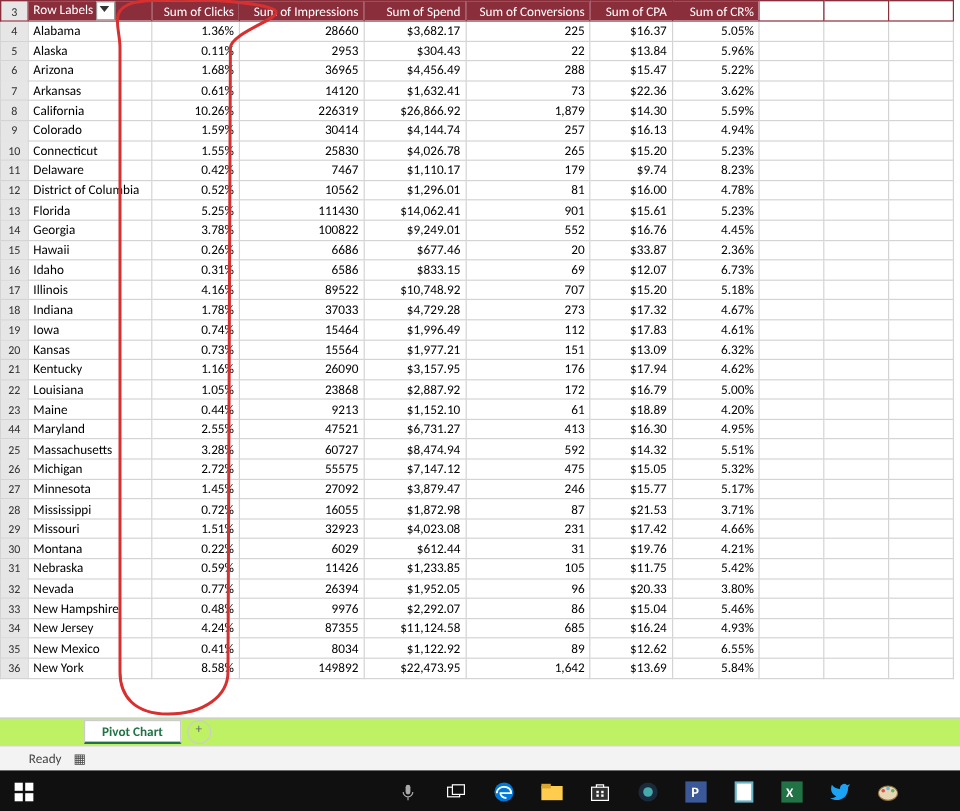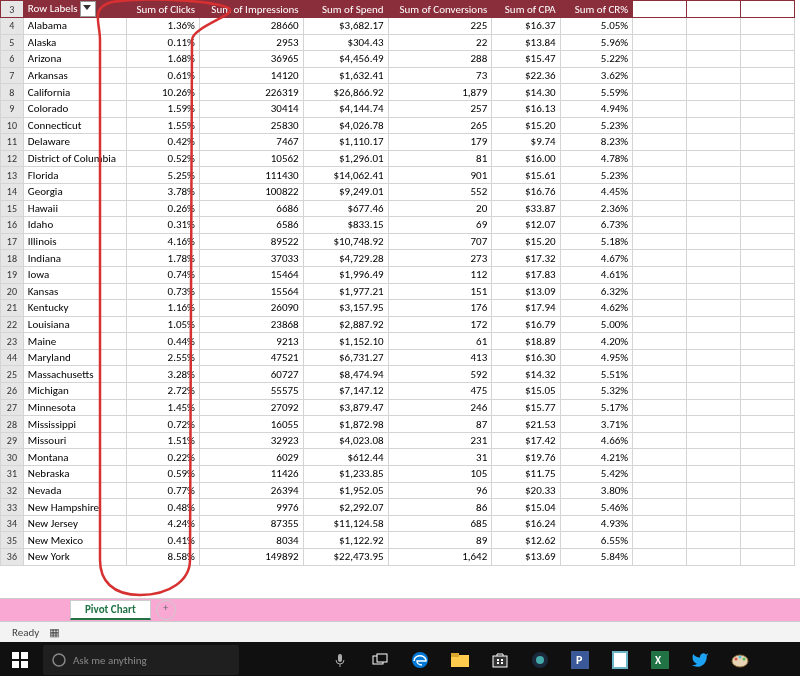--- a/index.html
+++ b/index.html
@@ -6,25 +6,25 @@
 .sheet{width:800px;height:598px;overflow:hidden;position:relative}
 table{border-collapse:collapse;table-layout:fixed;width:795px}
 td,th{border:1px solid #d4d4d4;height:15.6px;padding:0 4px;white-space:nowrap;overflow:hidden}
 .rowhdr{background:#e6e6e6;color:#333;text-align:center;font-weight:normal;width:20px;font-size:10px}
 .pivot-hdr{background:#8B2E3C;color:#fff;font-weight:normal}
 .pivot-hdr td{border-color:#8B2E3C}
 .num{text-align:right}
 .lbl{text-align:left}
 .filter-btn{display:inline-block;width:14px;height:14px;background:#fff;border:1px solid #999;vertical-align:middle;margin-left:2px;position:relative}
 .filter-btn::after{content:"";position:absolute;left:2px;top:3px;border-left:4px solid transparent;border-right:4px solid transparent;border-top:5px solid #333}
-.tabbar{height:22px;background:#f9a8d4;border-top:1px solid #ccc;display:flex;align-items:center;padding-left:70px;font-size:11px}
+.tabbar{height:22px;background:#bef264;border-top:1px solid #ccc;display:flex;align-items:center;padding-left:70px;font-size:11px}
 .tab{padding:2px 14px;border:1px solid #ccc;border-bottom:none;background:#fff;margin-right:-1px}
 .tab.active{border-bottom:2px solid #217346;background:#fff;font-weight:bold;color:#217346}
 .addtab{width:18px;height:18px;border:1px solid #ccc;border-radius:50%;text-align:center;line-height:14px;margin-left:6px;color:#666}
-.statusbar{height:20px;background:#f3f3f3;border-top:1px solid #ccc;display:flex;align-items:center;padding:0 12px;font-size:11px;color:#444;justify-content:space-between}
+.statusbar{height:20px;background:#f3f3f3;border-top:1px solid #ccc;display:flex;align-items:center;padding:0 24px;font-size:11px;color:#444;justify-content:space-between}
 .taskbar{height:36px;background:#101010;display:flex;align-items:center;padding:0;color:#fff}
 .tb-btn{width:40px;height:36px;display:flex;align-items:center;justify-content:center}
 .search{display:flex;align-items:center;background:#1f1f1f;height:30px;border-radius:2px;margin:0 3px;padding:0 8px;width:180px;color:#888}
 .search svg{margin-right:6px}
 .annot{position:absolute;pointer-events:none;z-index:5}
 .blankcell{background:#fff}
 </style>
 </head>
 <body>
 
@@ -510,26 +510,20 @@
 
 <div class="taskbar">
   <div class="tb-btn">
     <svg width="16" height="16" viewBox="0 0 16 16">
         <rect x="0" y="0" width="7" height="7" fill="#fff"></rect>
         <rect x="9" y="0" width="7" height="7" fill="#fff"></rect>
         <rect x="0" y="9" width="7" height="7" fill="#fff"></rect>
         <rect x="9" y="9" width="7" height="7" fill="#fff"></rect>
       </svg>
   </div>
-  <div class="search">
-    <svg width="16" height="16">
-        <circle cx="8" cy="8" r="6" stroke="#888" stroke-width="1.5" fill="none"></circle>
-      </svg>
-    <span>Ask me anything</span>
-  </div>
   <div style="flex:1"></div>
   <div class="tb-btn">
       <svg width="14" height="14">
         <rect x="5" y="1" width="4" height="8" rx="2" fill="#aaa"></rect>
         <path d="M3 7a4 4 0 0 0 8 0M7 11v3" stroke="#aaa" fill="none"></path>
       </svg>
     </div>
   <div class="tb-btn">
       <svg width="16" height="14">
         <rect x="1" y="3" width="10" height="8" stroke="#fff" fill="none"></rect>

